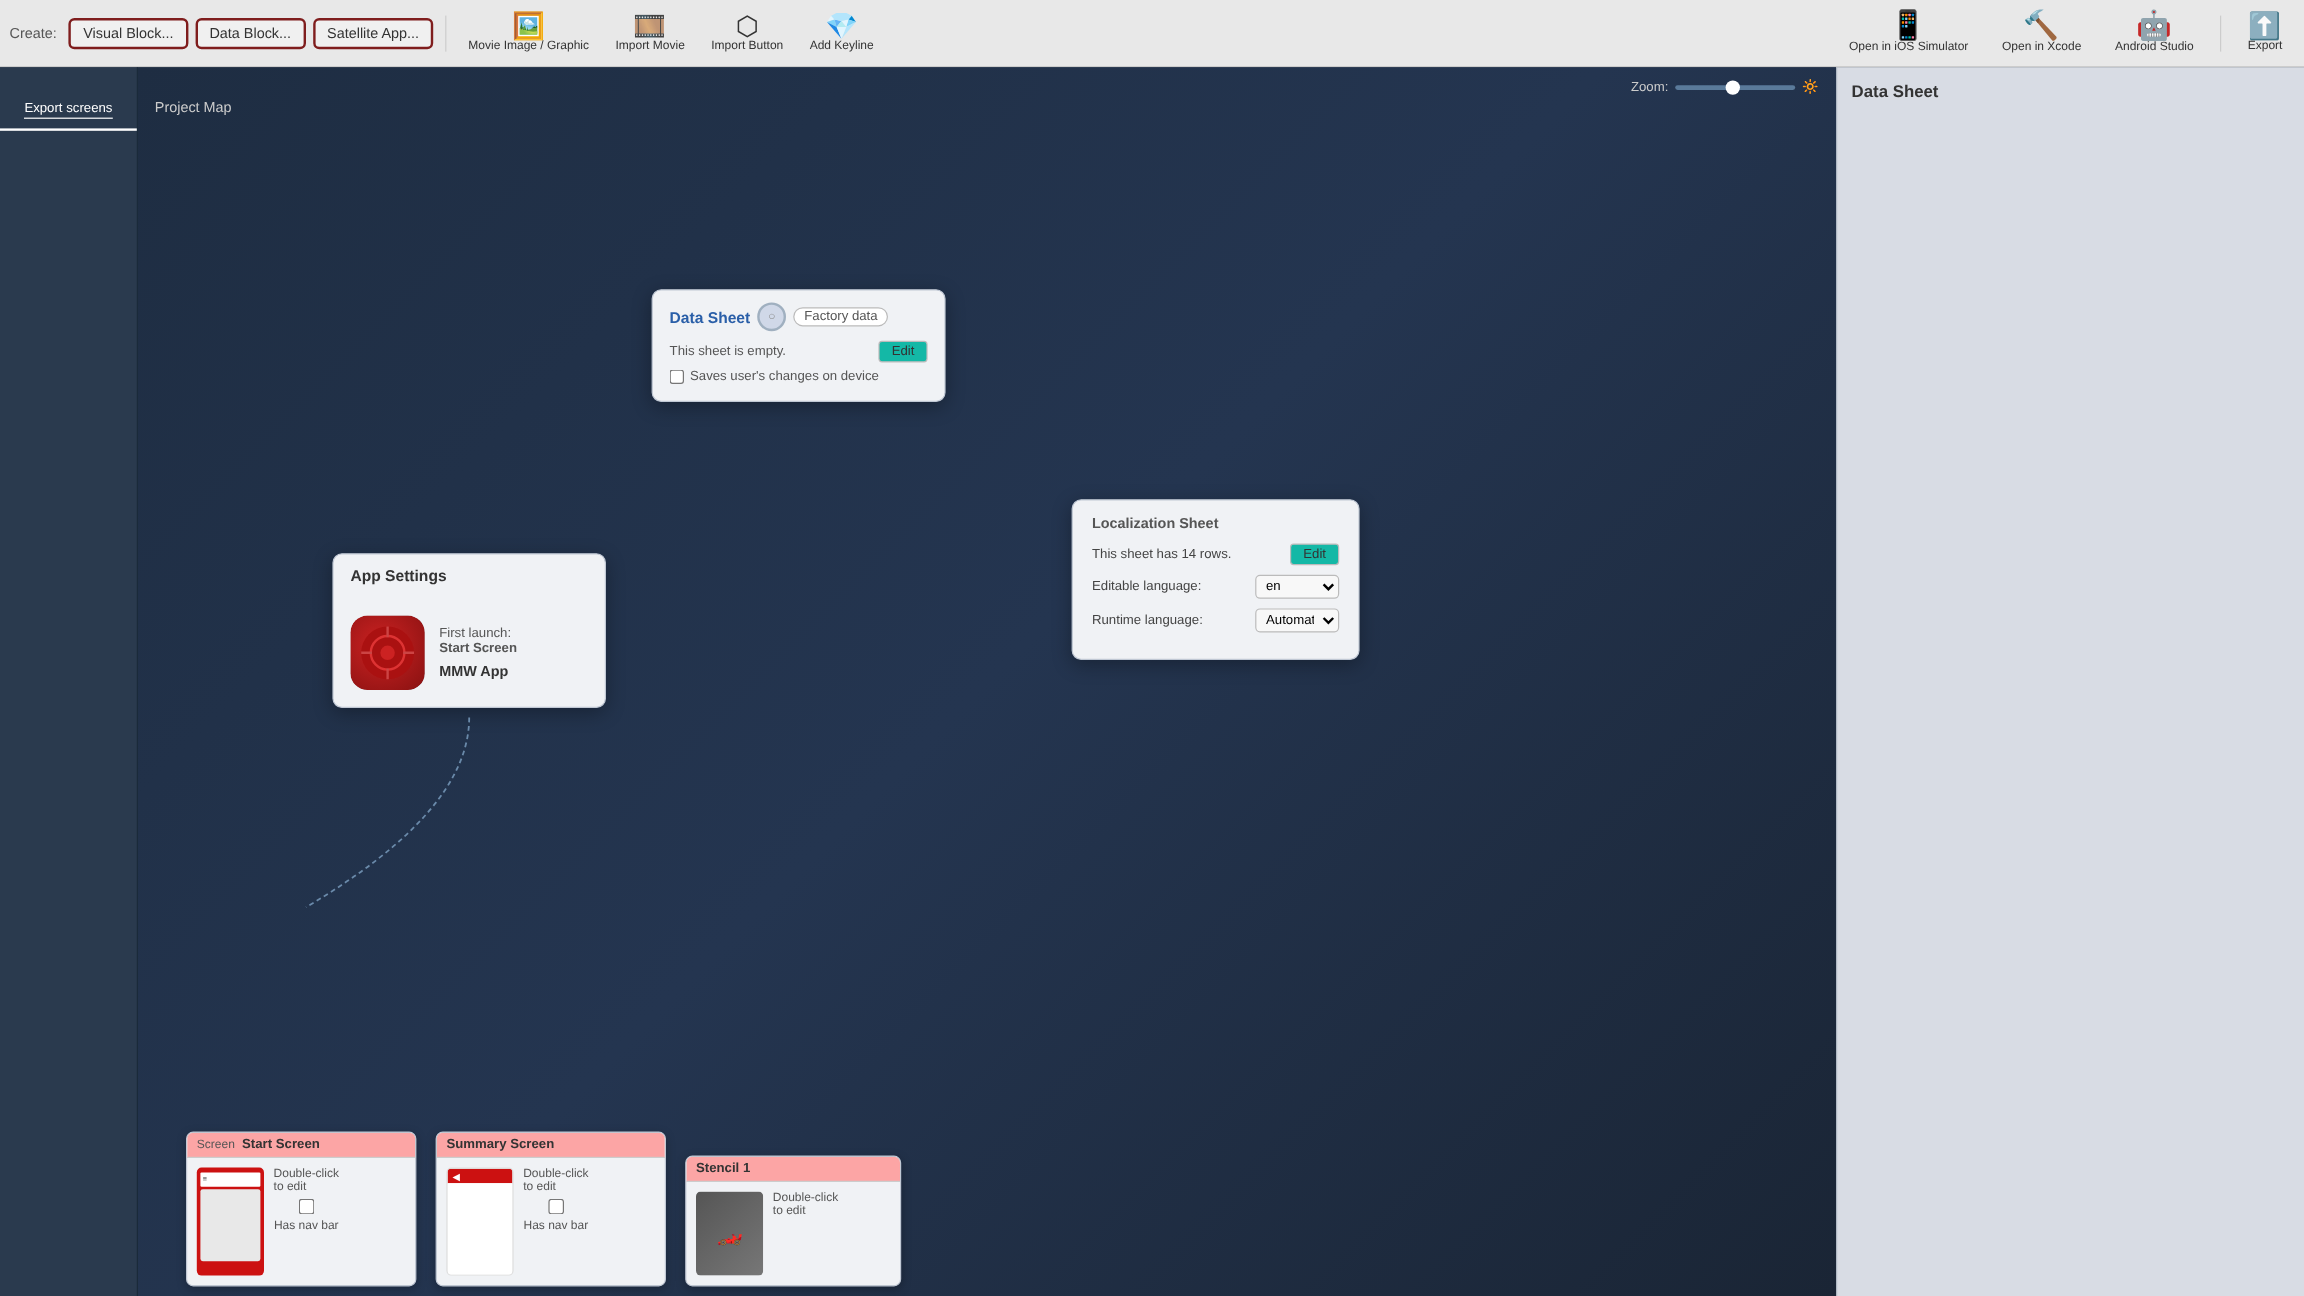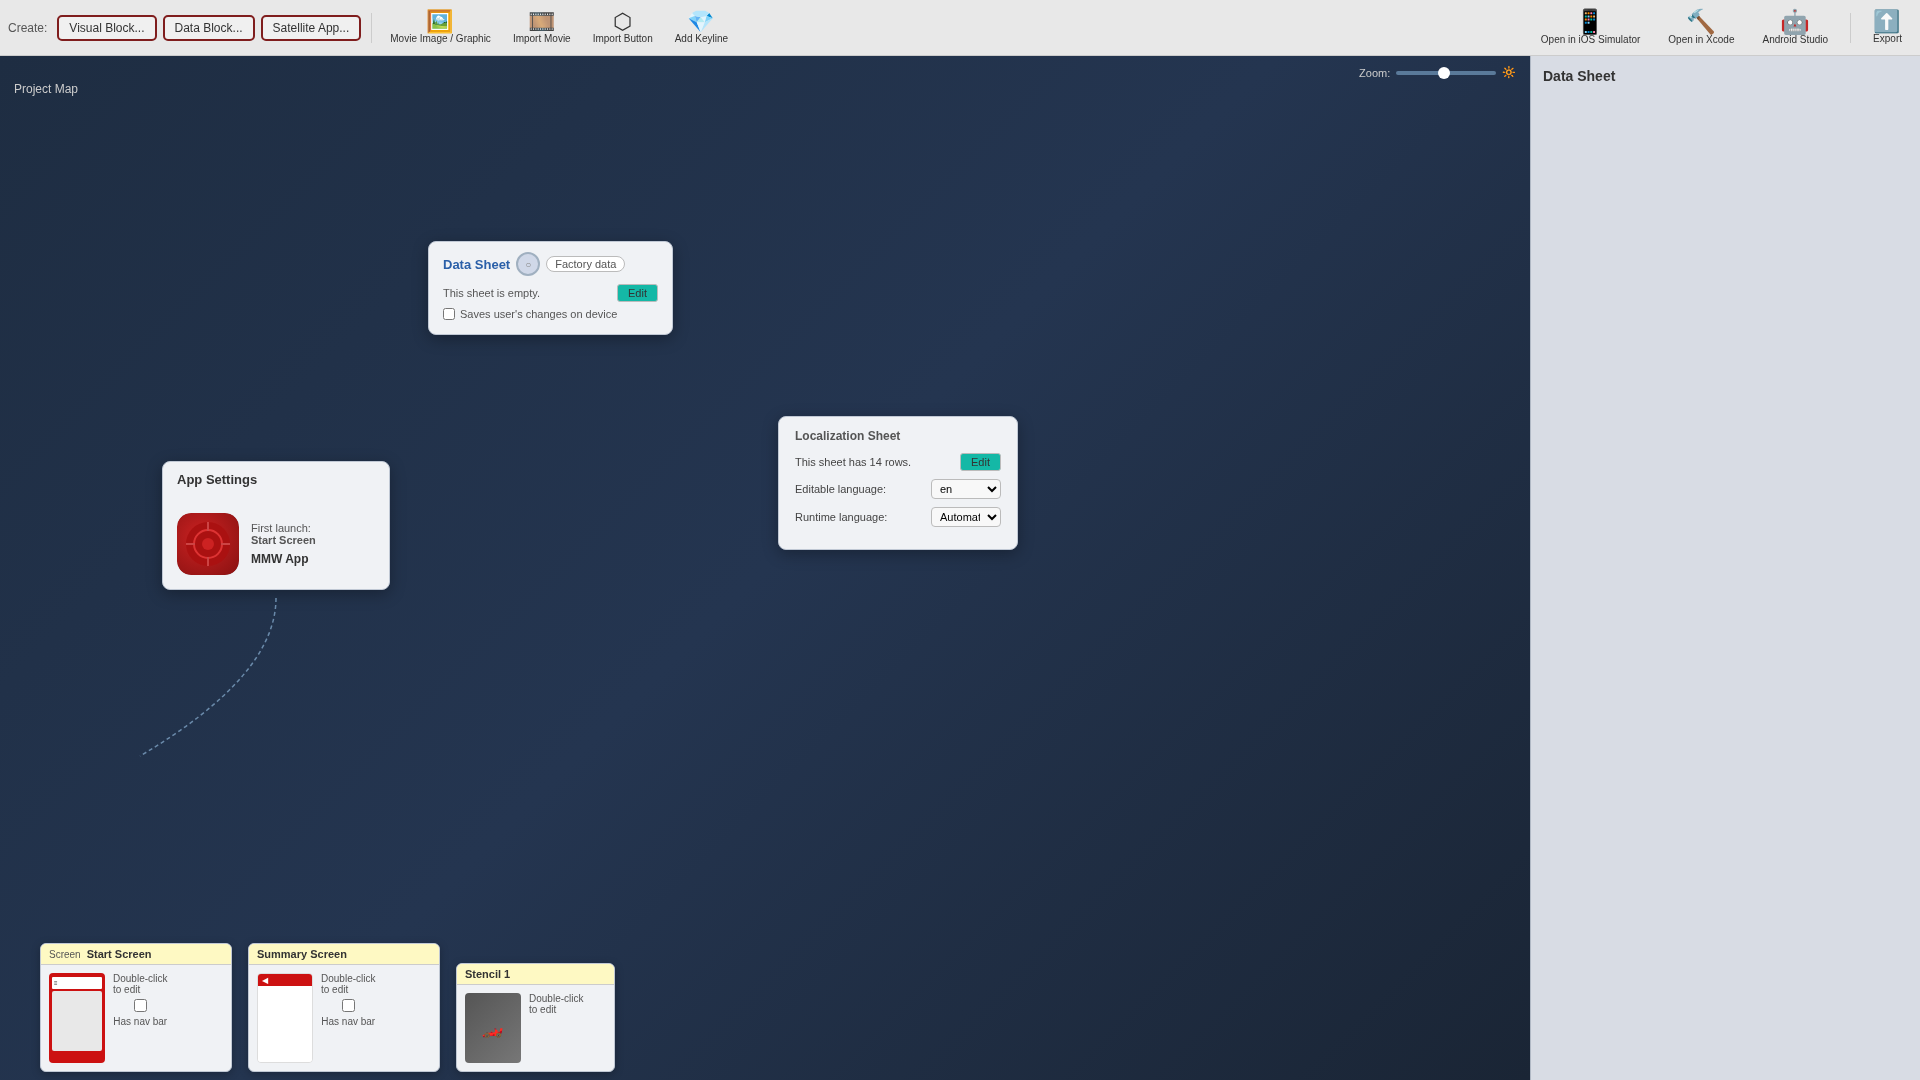--- a/index.html
+++ b/index.html
@@ -139,21 +139,21 @@
       position: absolute; bottom: 8px; left: 40px; display: flex; gap: 16px; align-items: flex-end;
     }
 
     .screen-card {
       background: #f0f2f5; border-radius: 6px; border: 1px solid #c0c8d4;
       box-shadow: 0 2px 8px rgba(0,0,0,0.25); overflow: hidden;
     }
 
     .screen-card-header {
       display: flex; align-items: center; gap: 6px; padding: 4px 8px;
-      background: #fef9c3; border-bottom: 1px solid #ccc;
+      background: #fca5a5; border-bottom: 1px solid #ccc;
     }
     .screen-label { font-size: 10px; color: #666; }
     .screen-name { font-size: 11px; font-weight: 600; color: #333; }
     .screen-checkbox-row { display: flex; align-items: center; gap: 4px; font-size: 10px; color: #555; margin-top: 4px; flex-direction: column; }
 
     
     #right-panel {
       width: 390px; background: #d8dce4; border-left: 1px solid #b0b8c4;
       padding: 12px;
     }
@@ -206,20 +206,25 @@
     <div class="toolbar-divider"></div>
     <div class="export-btn">
       <span class="toolbar-icon">⬆️</span>
       <span>Export</span>
     </div>
   </div>
 </div>
 
 <div id="main">
 
+  <div id="left-sidebar">
+    <div class="sidebar-item active">
+      <span style="color:#fff; font-size:11px; border-bottom:1px solid #fff; padding-bottom:2px;">Export screens</span>
+    </div>
+  </div>
 
   <div id="canvas">
     <span id="canvas-label">Project Map</span>
 
     <div id="zoom-bar">
       <span>Zoom:</span>
       <input type="range" id="zoom-slider" min="10" max="200" value="100" style="">
       <span>🔆</span>
     </div>
 
@@ -329,21 +334,21 @@
           <div>
             <div style="font-size:10px;color:#555;">Double-click<br>to edit</div>
             <div class="screen-checkbox-row">
               <input type="checkbox" style="">
               <span>Has nav bar</span>
             </div>
           </div>
         </div>
       </div>
 
-      <div class="screen-card" style="width:159px;">
+      <div class="screen-card" style="width:180px;">
         <div class="screen-card-header">
           <span class="screen-name">Stencil 1</span>
         </div>
         <div style="display:flex; gap:8px; padding:8px;">
           <div style="width:56px;height:70px;border-radius:4px;overflow:hidden;flex-shrink:0;background:#888;">
             <div style="width:100%;height:100%;background:linear-gradient(135deg,#555,#777);display:flex;align-items:center;justify-content:center;">
               <span style="font-size:18px;">🏎️</span>
             </div>
           </div>
           <div>

